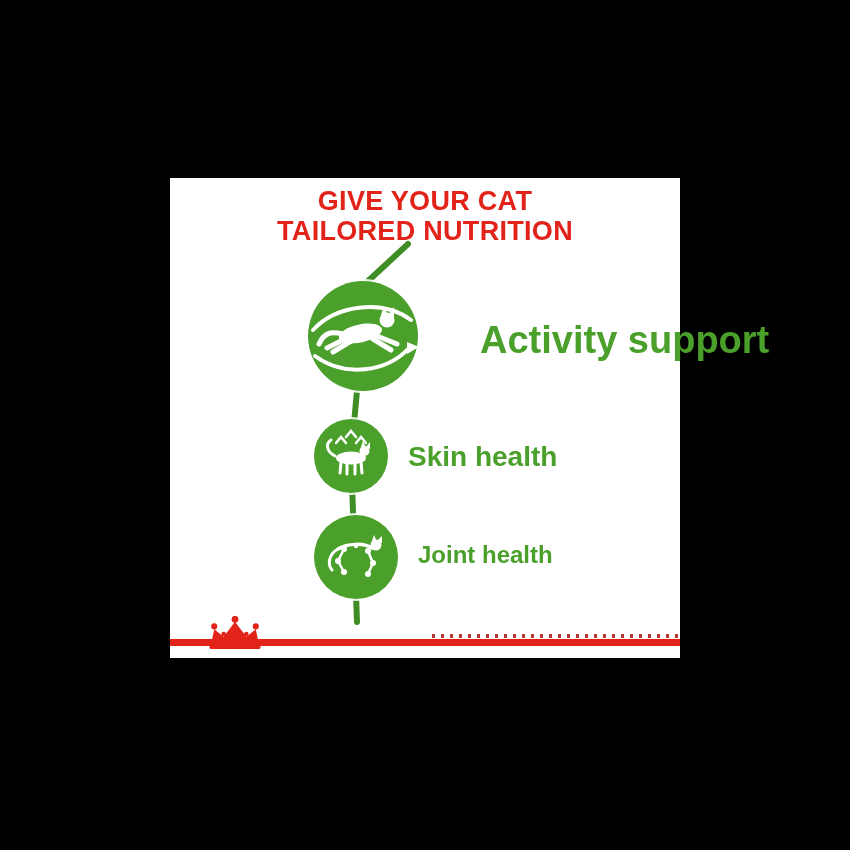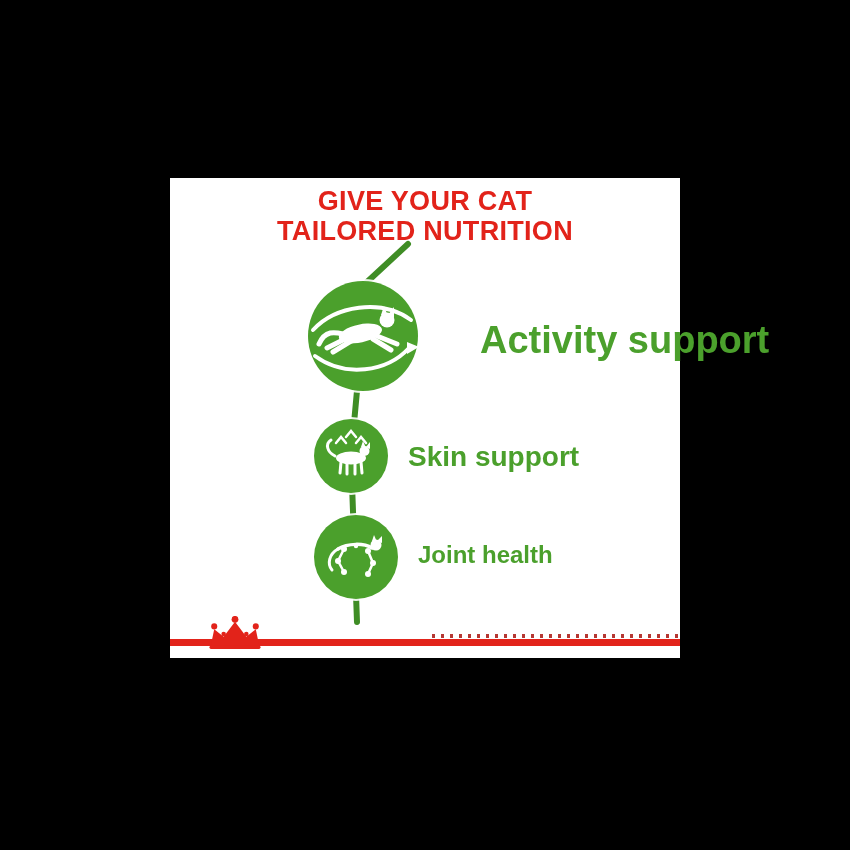--- a/index.html
+++ b/index.html
@@ -92,21 +92,21 @@
         <ellipse cx="0" cy="2" rx="15" ry="6.5" fill="#fff"></ellipse>
         <circle cx="13.5" cy="-5" r="5" fill="#fff"></circle>
         <polygon points="10,-9 12,-15 15,-8" fill="#fff"></polygon>
         <polygon points="15,-9 19,-14 19,-7" fill="#fff"></polygon>
         <path d="M-10,6 L-11,17" stroke="#fff" stroke-width="3" stroke-linecap="round"></path>
         <path d="M-4,7 L-4,18" stroke="#fff" stroke-width="3" stroke-linecap="round"></path>
         <path d="M4,7 L4,18" stroke="#fff" stroke-width="3" stroke-linecap="round"></path>
         <path d="M10,6 L11,17" stroke="#fff" stroke-width="3" stroke-linecap="round"></path>
       </svg>
     </div>
-    <div class="feature-label l2">Skin support</div>
+    <div class="feature-label l2">Skin health</div>
 
     <div class="circle c3">
       <svg viewBox="-42 -42 84 84">
         <path d="M-18,-8 C-8,-14 8,-14 16,-9" fill="none" stroke="#fff" stroke-width="3.5" stroke-linecap="round"></path>
         <path d="M-18,-8 C-27,-3 -29,7 -24,13" fill="none" stroke="#fff" stroke-width="3" stroke-linecap="round"></path>
         <circle cx="20" cy="-12" r="5.5" fill="#fff"></circle>
         <polygon points="16,-16 18,-22 21,-15" fill="#fff"></polygon>
         <polygon points="21,-16 26,-21 26,-14" fill="#fff"></polygon>
         <path d="M12,-6 L17,6 L12,17" fill="none" stroke="#fff" stroke-width="2.5" stroke-linecap="round"></path>
         <path d="M-12,-8 L-18,4 L-12,15" fill="none" stroke="#fff" stroke-width="2.5" stroke-linecap="round"></path>

